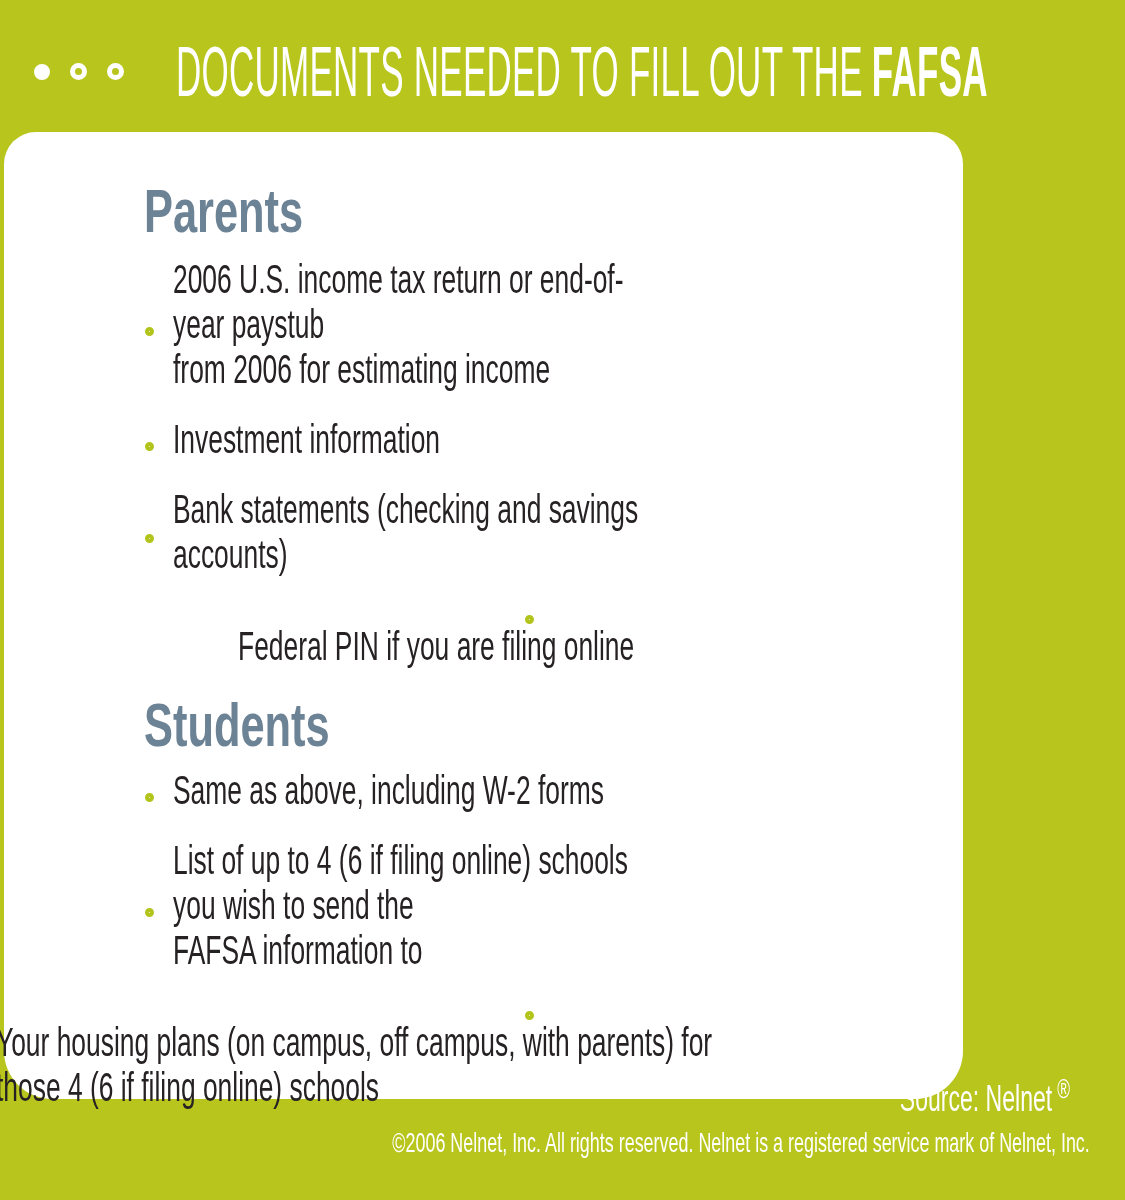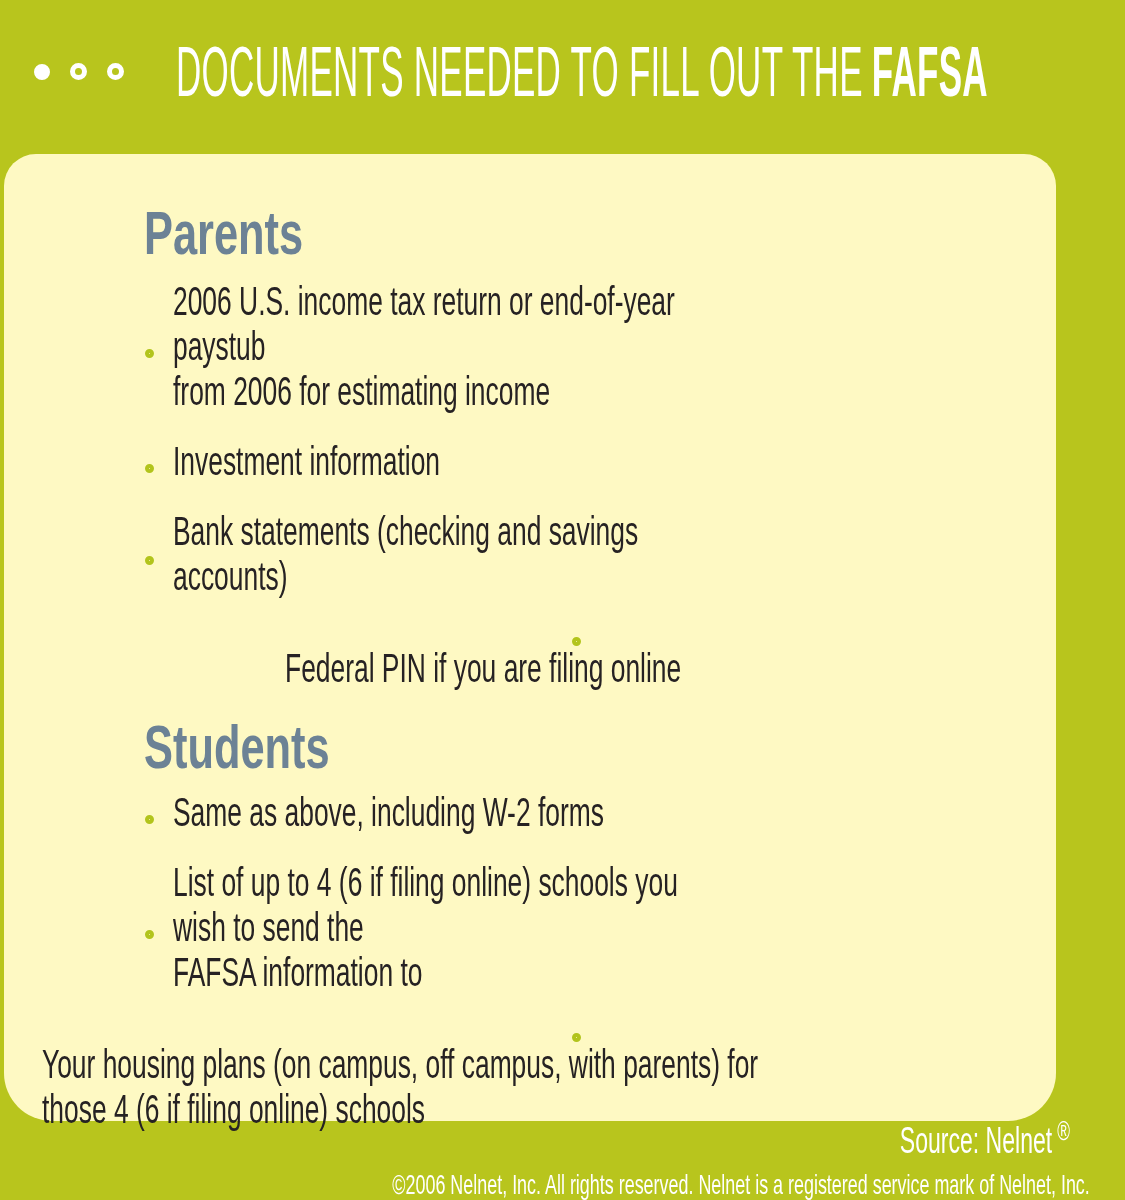--- a/index.html
+++ b/index.html
@@ -50,23 +50,23 @@
     width: max-content;
     transform: scaleX(0.5);
     transform-origin: 0 50%;
     letter-spacing: 0.5px;
   }
   .title-bold { font-weight: 700; margin-left: 0.26em; }
 
   
   .content-card {
     position: absolute;
-    left: 4px; top: 154px;
-    width: 1052px; height: 967px;
-    background: #fef9c3;
+    left: 4px; top: 132px;
+    width: 959px; height: 967px;
+    background: #ffffff;
     border-radius: 32px 32px 48px 48px;
   }
   .card-inner { padding: 53px 30px 0 140px; }
 
   .section-heading {
     color: #6c8295;
     font-weight: 700;
     font-size: 62px;
     line-height: 52px;
     width: max-content;
@@ -97,21 +97,21 @@
     line-height: 45px;
     white-space: pre-line;
     width: max-content;
     transform: scaleX(0.66);
     transform-origin: 0 0;
   }
 
   
   .footer-bar {
     position: absolute;
-    left: 0; top: 1110px; right: 0;
+    left: 0; top: 1068px; right: 0;
     height: 90px;
     padding: 10px 55px 0 0;
     text-align: right;
     color: #ffffff;
   }
   .source-line {
     line-height: 42px;
     white-space: nowrap;
   }
   .source-inner {

